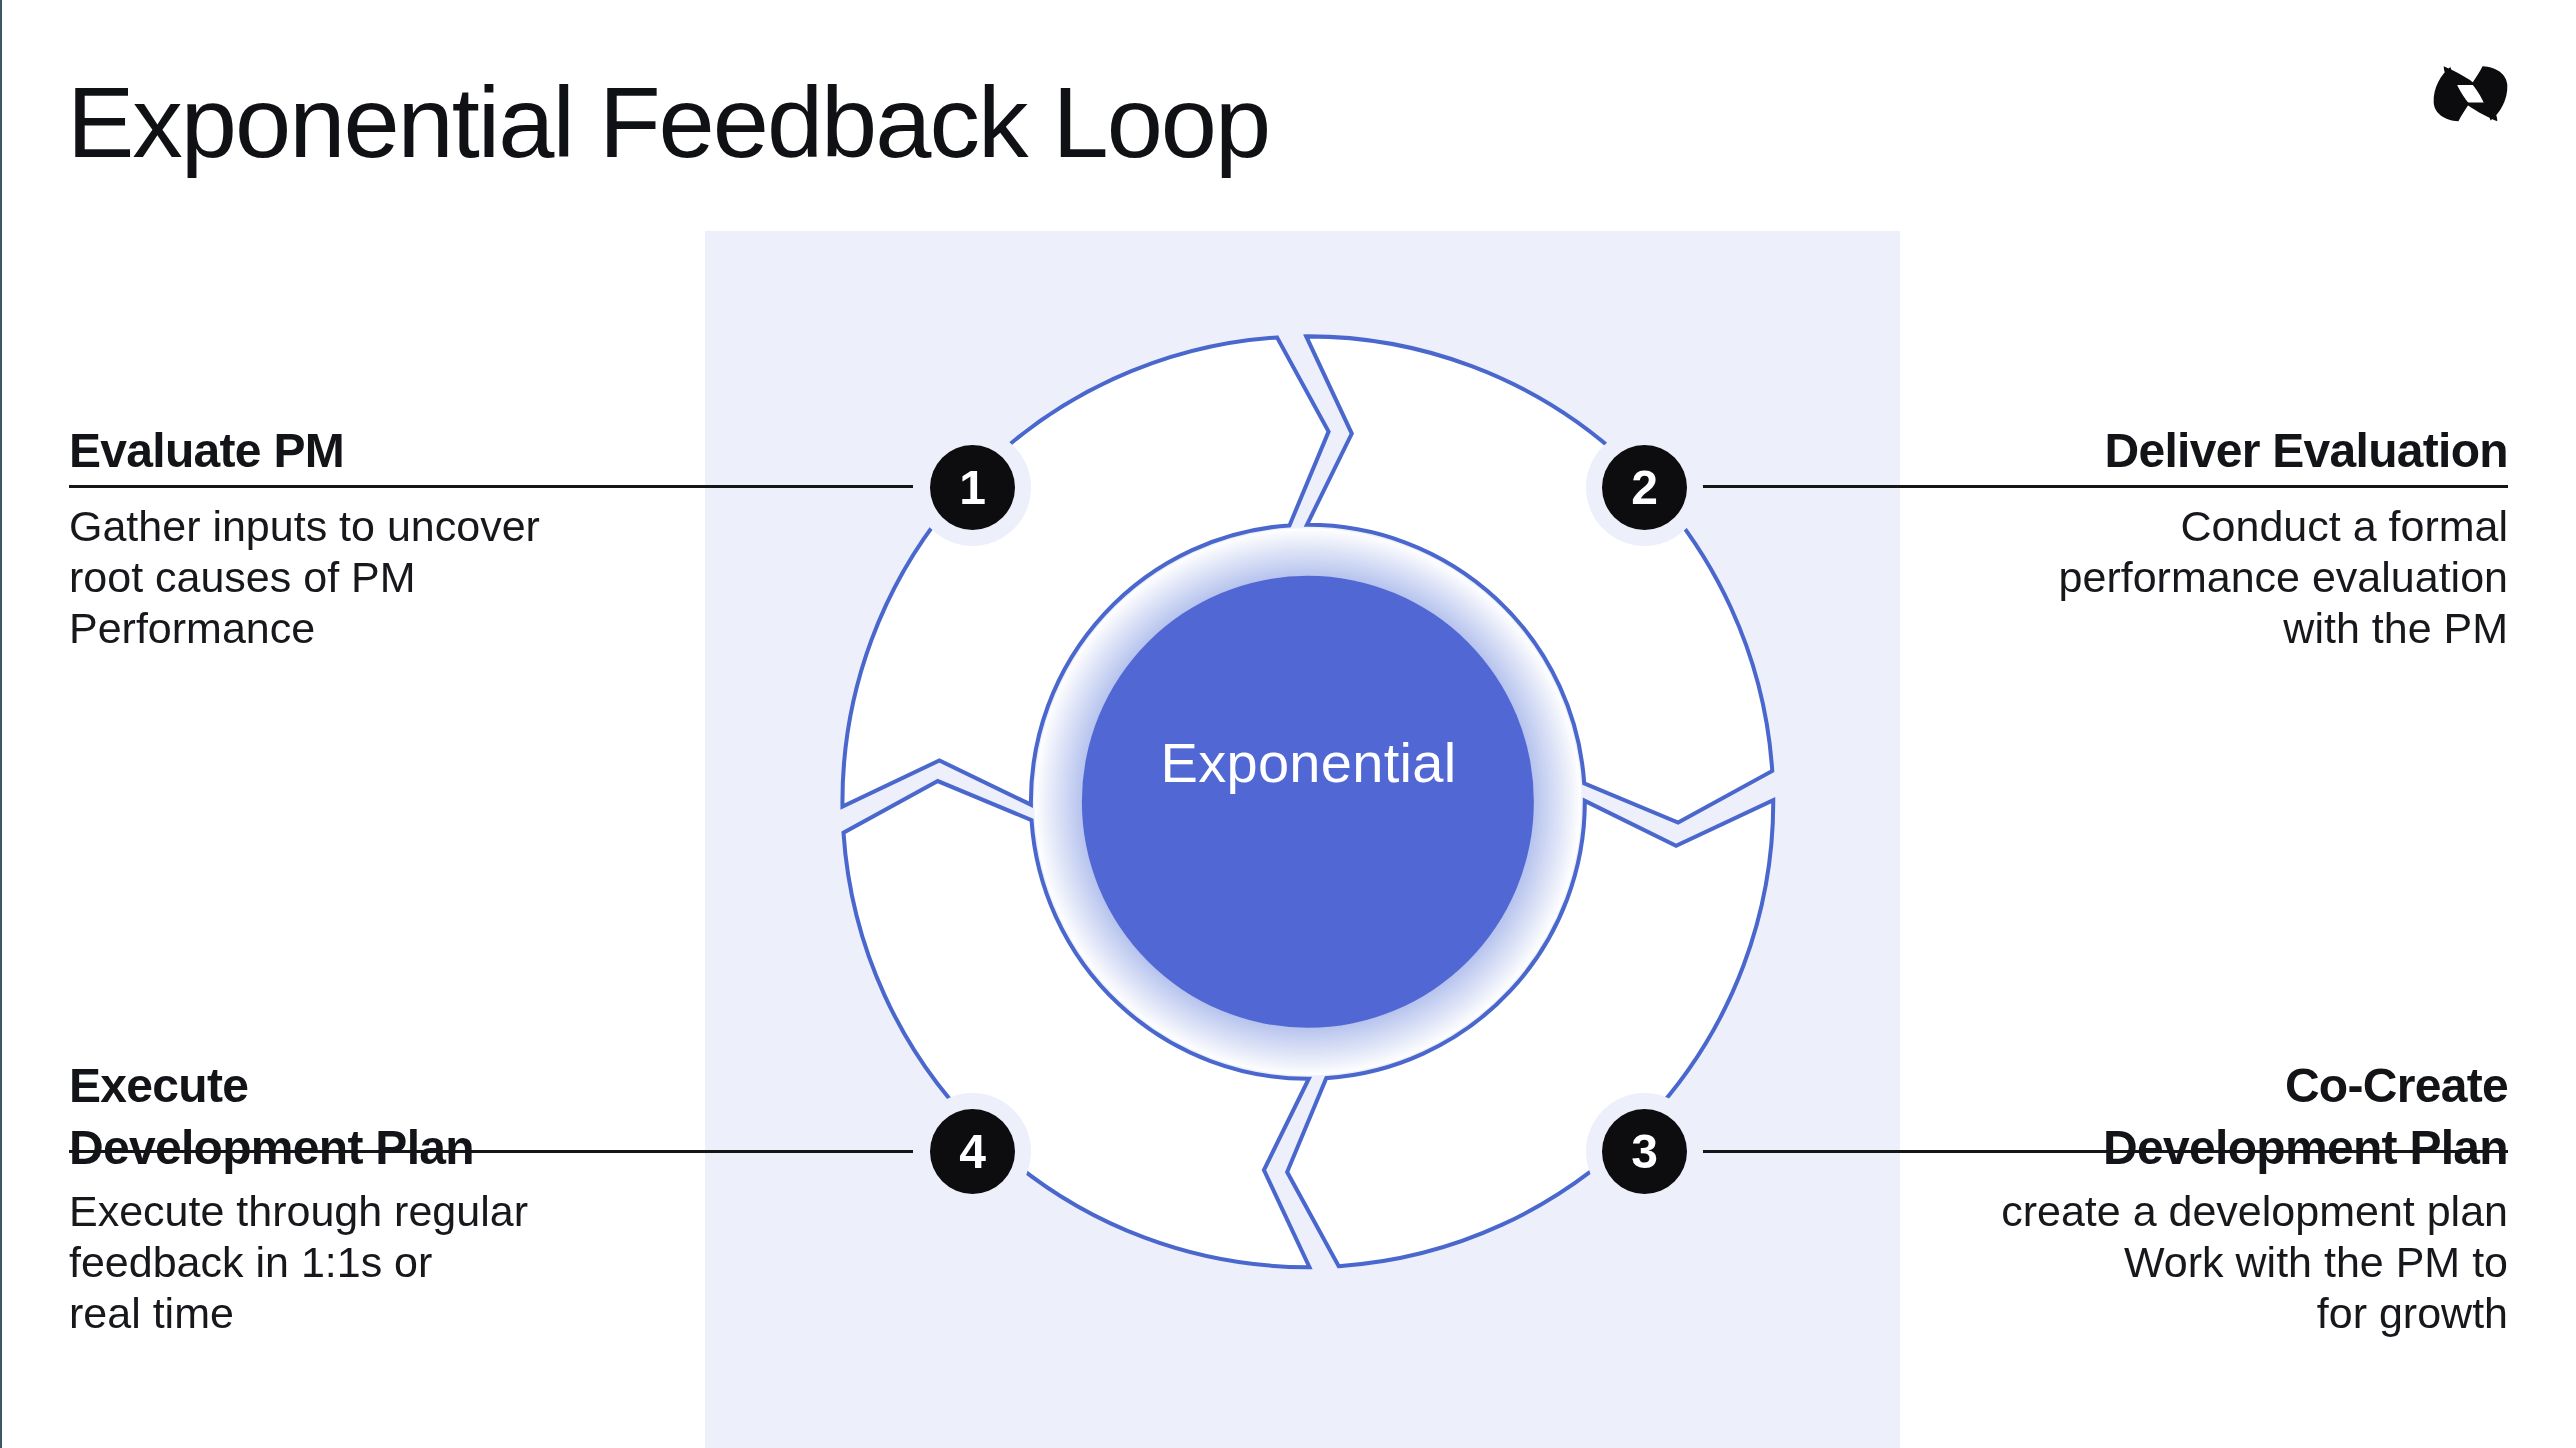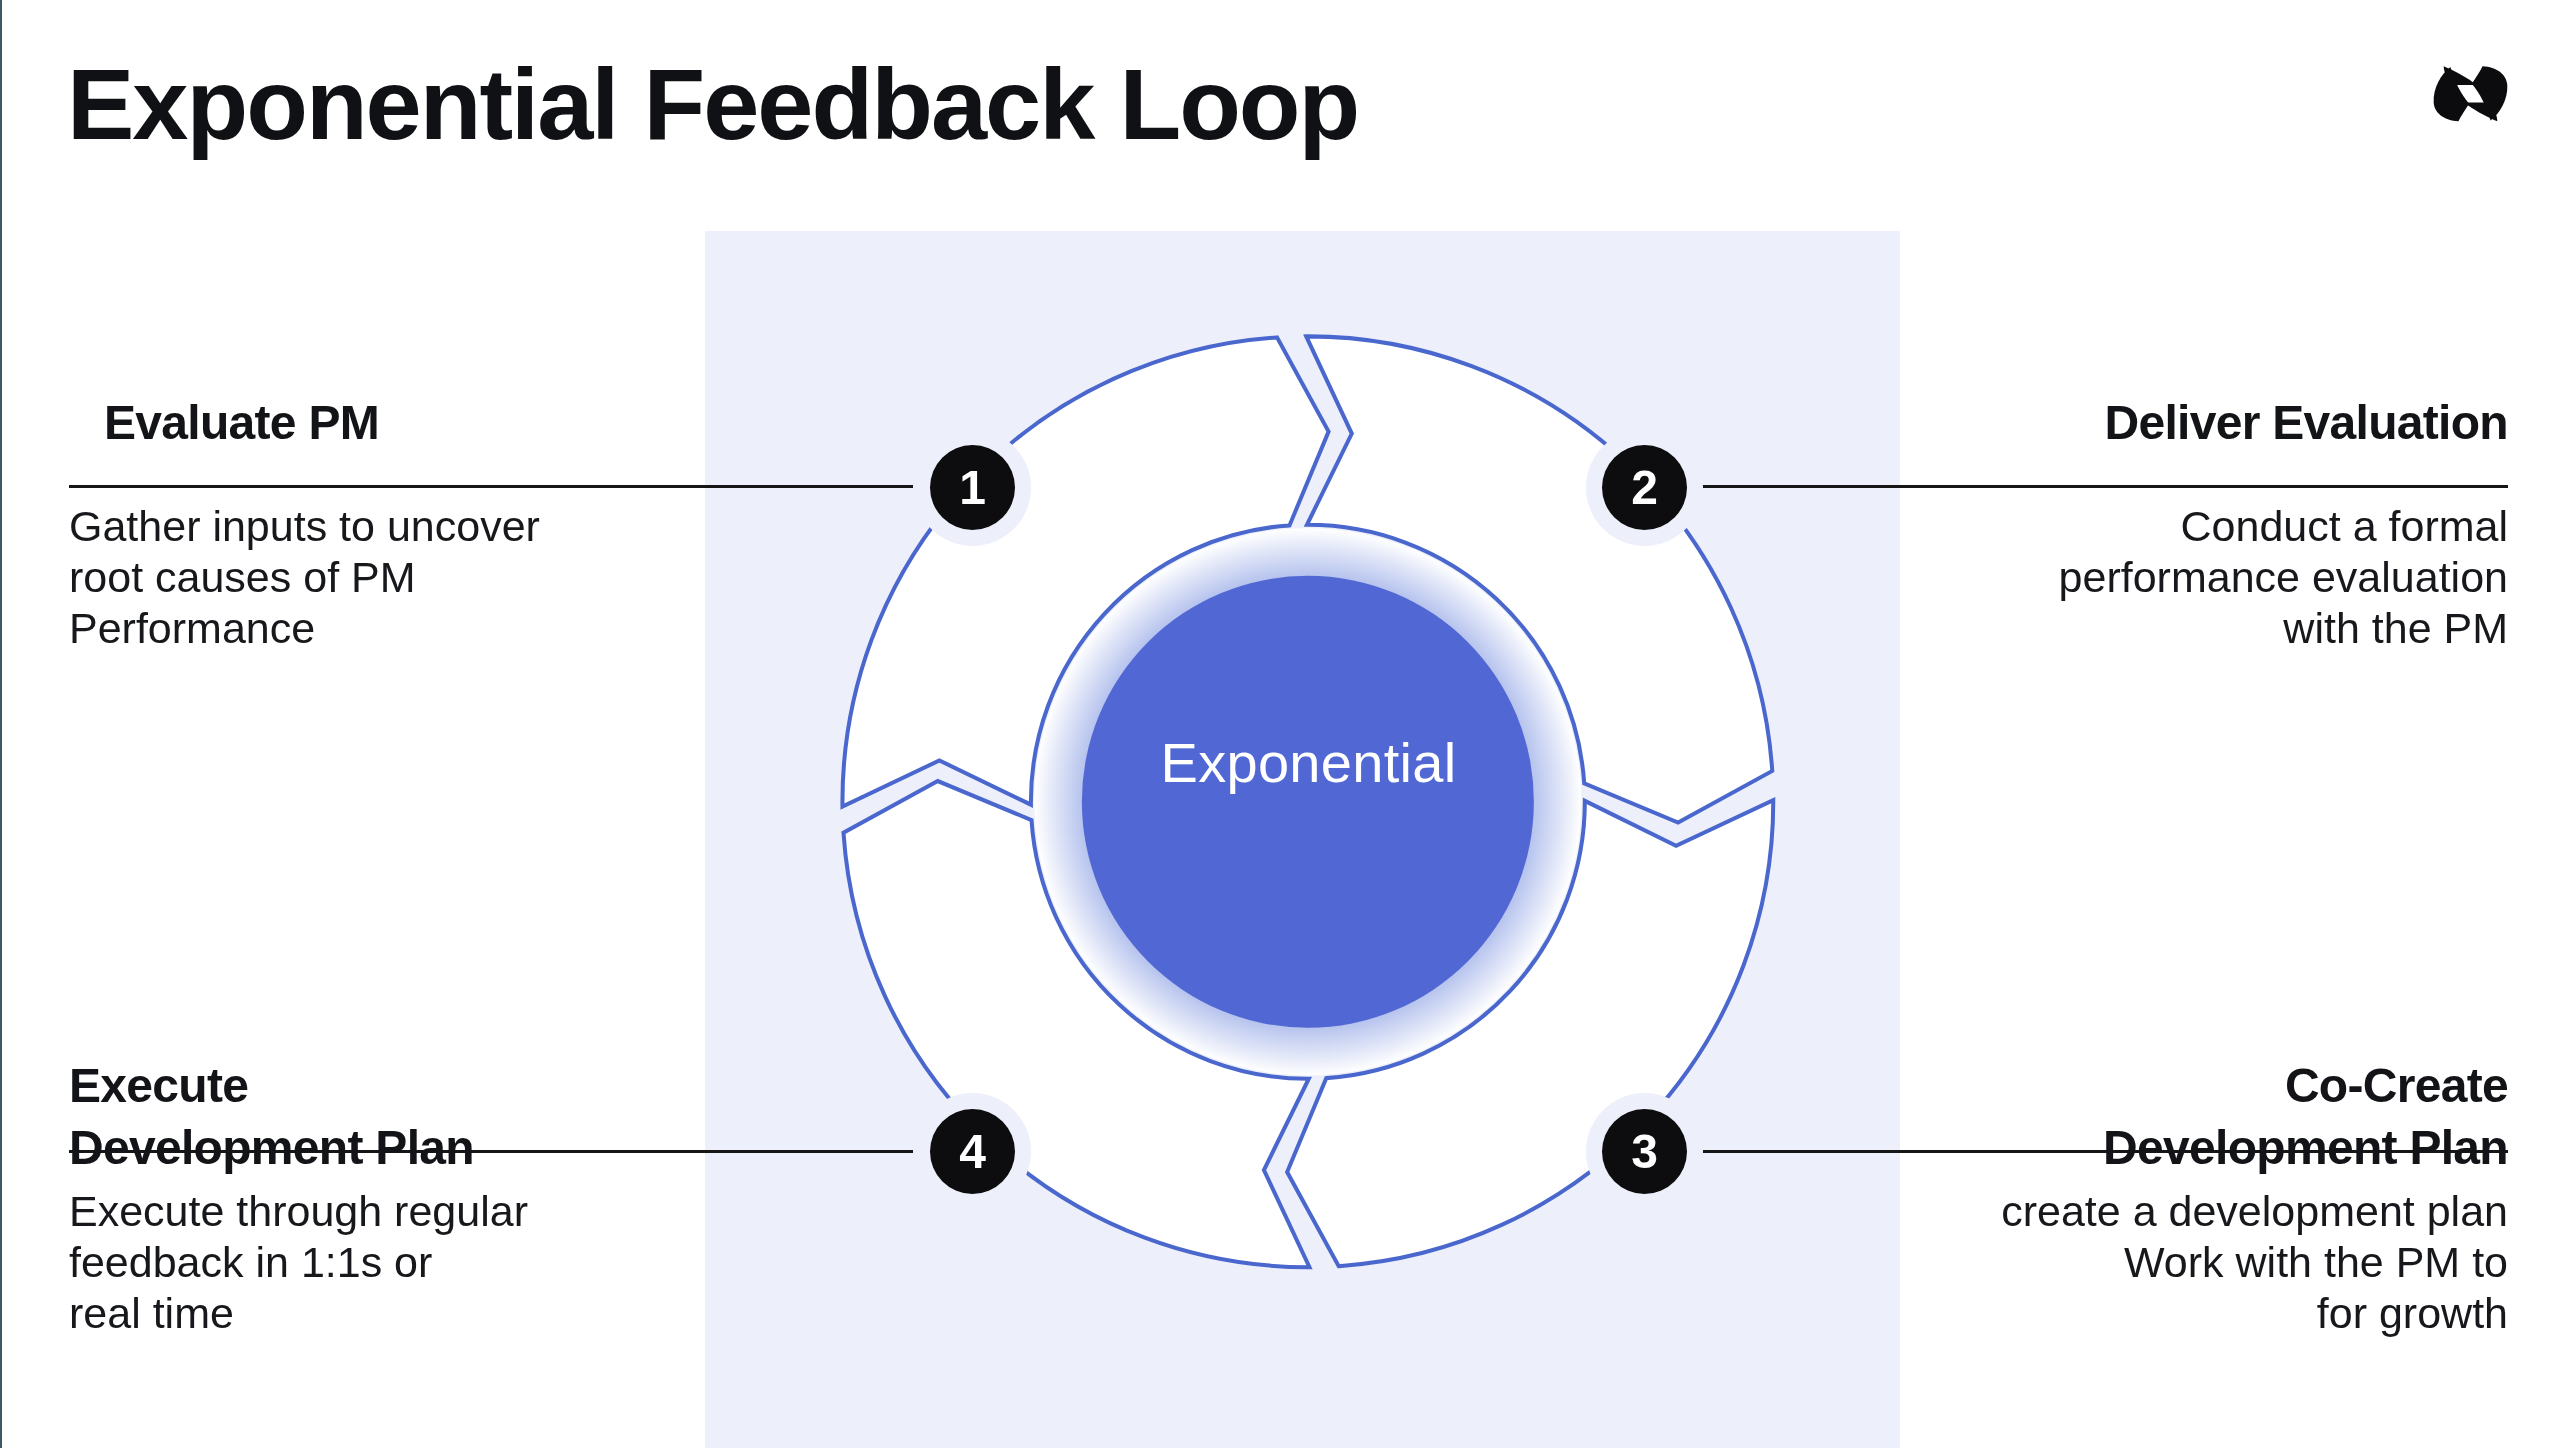--- a/index.html
+++ b/index.html
@@ -4,22 +4,22 @@
 <style>
   html,body{margin:0;padding:0;}
   body{
     width:2576px;height:1449px;position:relative;overflow:hidden;
     background:#ffffff;
     font-family:"Liberation Sans","DejaVu Sans",sans-serif;
     -webkit-font-smoothing:antialiased;
   }
   .edge-line{position:absolute;left:0;top:0;width:2px;height:1449px;background:#3e5765;}
   .page-title{
-    position:absolute;left:67px;top:51px;
-    font-size:101px;line-height:107px;font-weight:700;letter-spacing:-2px;color:#101114;
+    position:absolute;left:67px;top:69px;
+    font-size:101px;line-height:107px;font-weight:400;letter-spacing:-2px;color:#101114;
     white-space:nowrap;
   }
   .logo{position:absolute;left:2433px;top:65px;width:75px;height:58px;}
   .panel{
     position:absolute;left:705px;top:231px;width:1195px;height:1218px;
     background:#edeffb;
   }
   .panel svg{position:absolute;left:0;top:0;width:1195px;height:1218px;}
   .center-label{
     position:absolute;left:1040px;top:720px;width:537px;
@@ -45,21 +45,21 @@
   .step-head{
     position:absolute;font-size:48px;line-height:62px;font-weight:600;
     letter-spacing:-0.7px;color:#131417;white-space:nowrap;
   }
   .step-body{
     position:absolute;font-size:43px;line-height:51px;font-weight:400;
     color:#17181c;white-space:nowrap;
   }
   .al{left:69px;text-align:left;}
   .ar{right:68px;text-align:right;}
-  .head-top{top:392px;margin-left:35px;}
+  .head-top{top:420px;}
   .head-bottom{top:1055px;}
   .body-top{top:501px;}
   .body-bottom{top:1166px;margin-top:20px;}
 </style>
 </head>
 <body>
 
 <div class="edge-line"></div>
 
 <div class="page-title">Exponential Feedback Loop</div>

